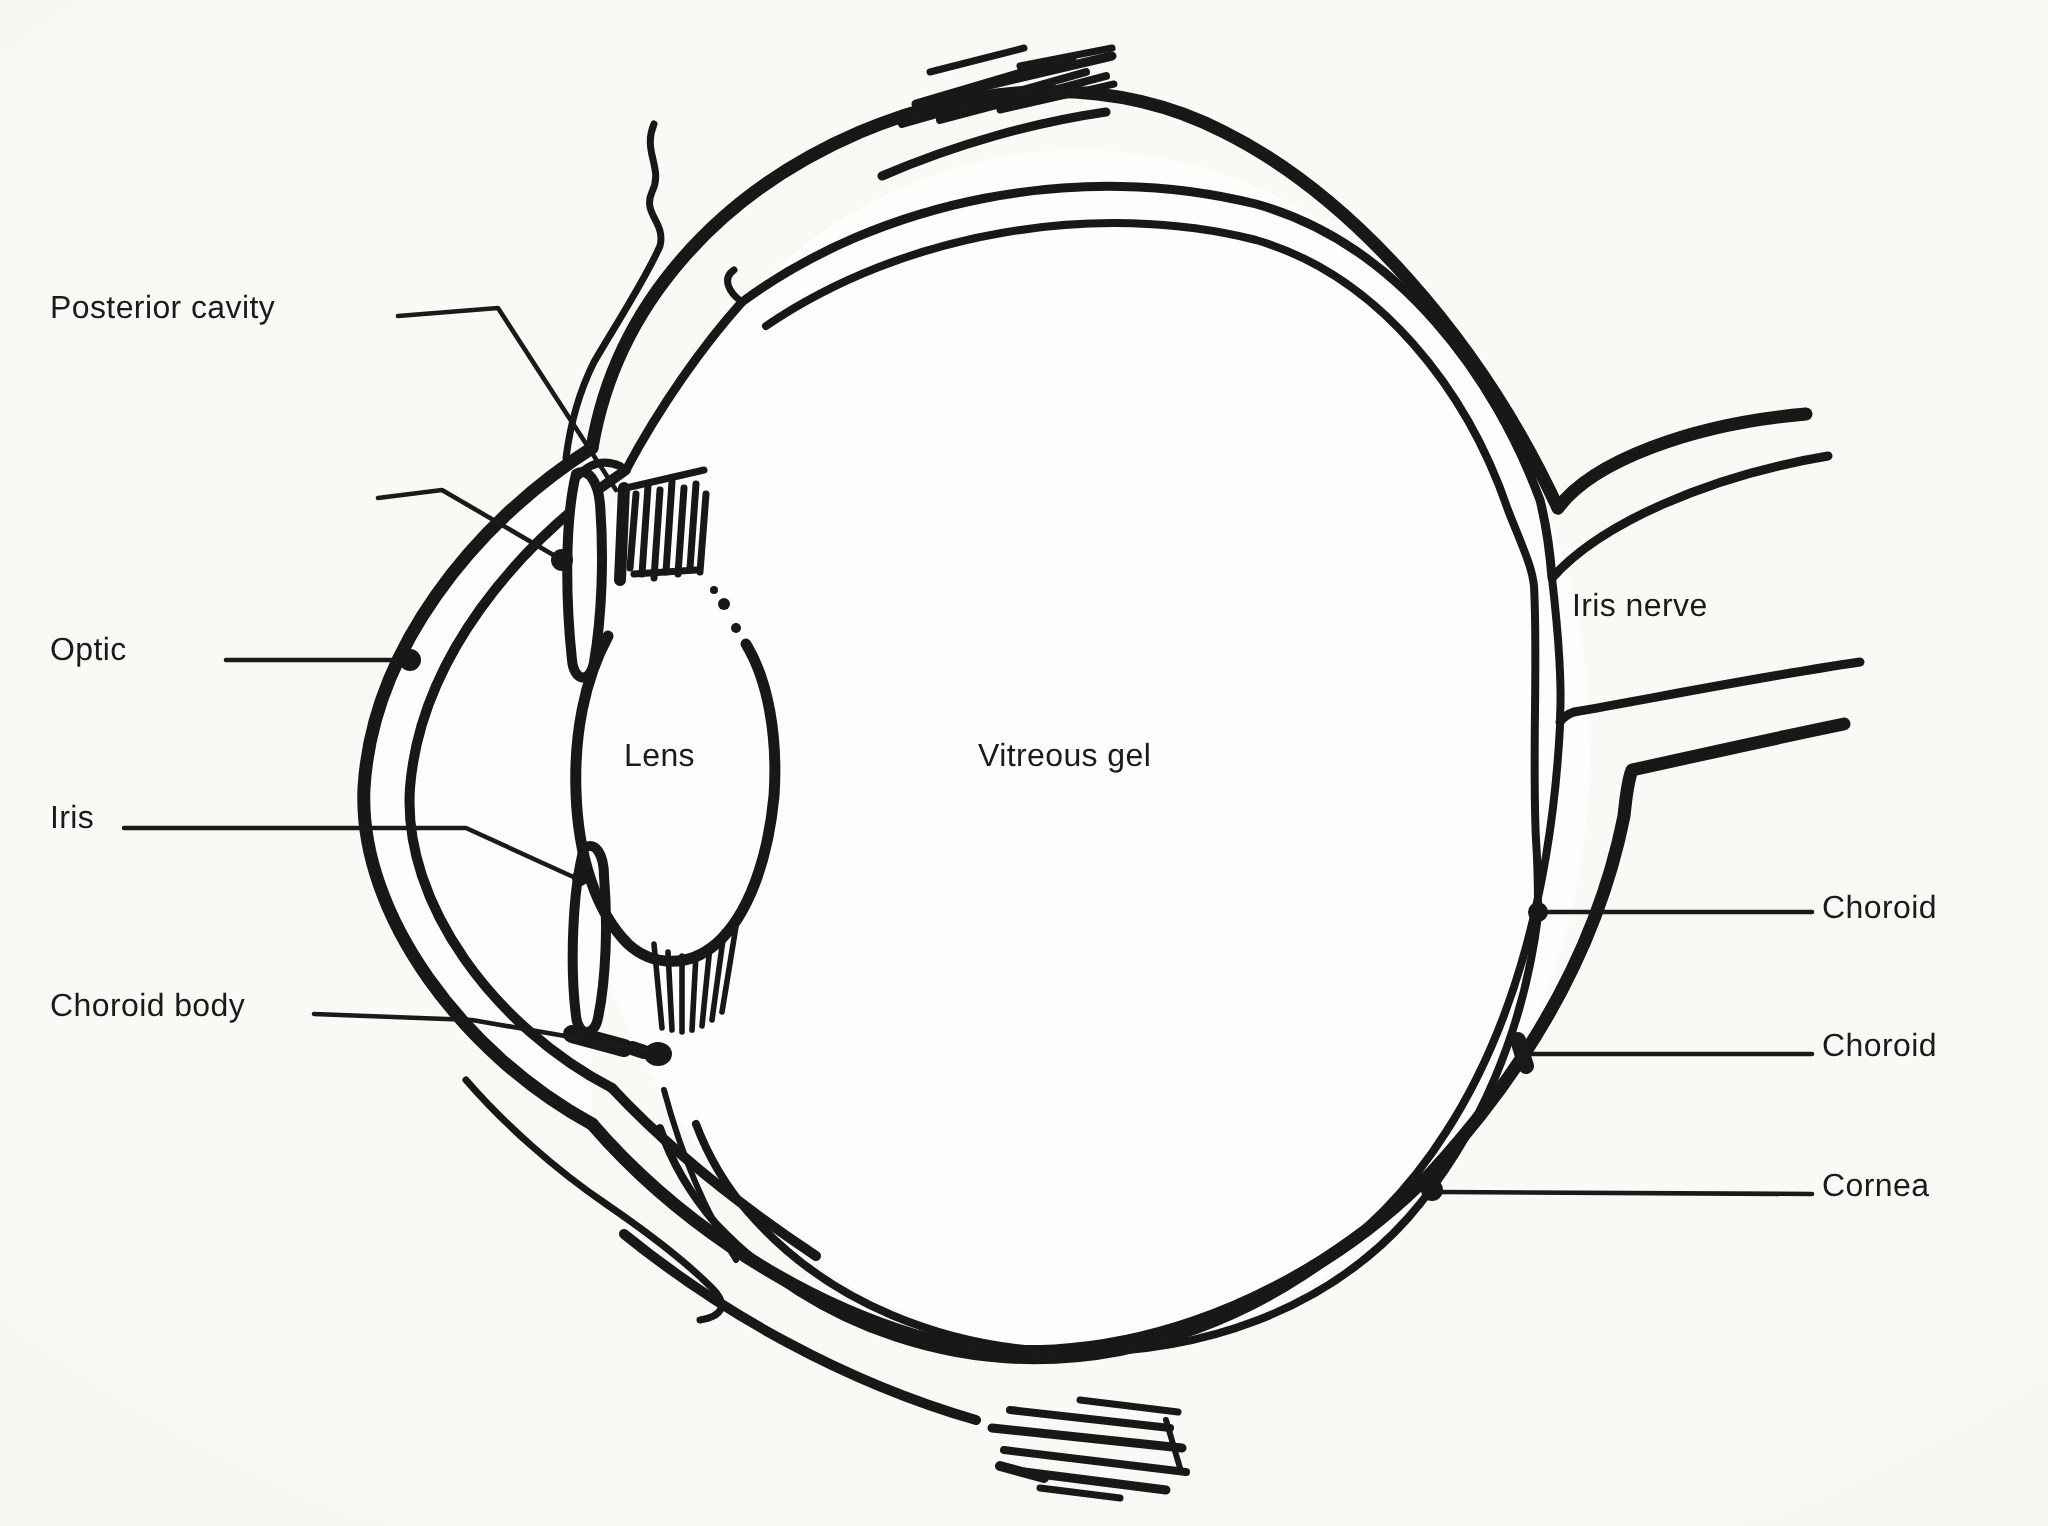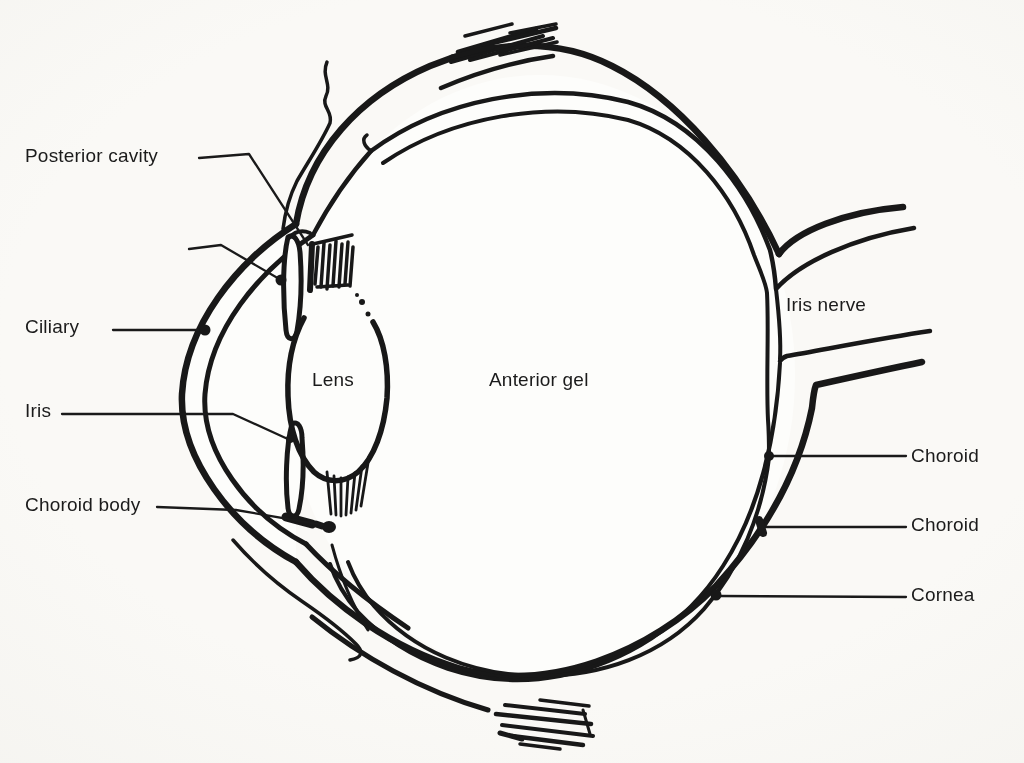--- a/index.html
+++ b/index.html
@@ -3,21 +3,21 @@
 <meta charset="utf-8">
 <style>
   html,body{margin:0;padding:0;background:#dddbd6;}
   .stage{
     position:relative;width:1024px;height:763px;overflow:hidden;
     background:radial-gradient(ellipse 115% 105% at 52% 45%, #faf9f6 45%, #f4f3ef 78%, #ebeae5 100%);
     font-family:"Liberation Sans", sans-serif;
   }
   .stage svg{position:absolute;left:0;top:0;width:1024px;height:763px;}
   .lbl{
-    position:absolute;font-size:19px;line-height:1.1;color:#1b1b1b;
+    position:absolute;font-size:16px;line-height:1.1;color:#1b1b1b;
     white-space:nowrap;letter-spacing:.2px;
   }
 </style>
 </head>
 <body>
 
 <div class="stage">
 
   <svg viewBox="0 0 1024 763" fill="none" stroke="#181818" stroke-linecap="round" stroke-linejoin="round">
 
@@ -127,22 +127,22 @@
       <path d="M771,456 L906,456"></path>
       <circle cx="769" cy="456" r="5" fill="#181818" stroke="none"></circle>
       <path d="M764,527 L906,527"></path>
       <path stroke-width="8" d="M759,520 L763,533"></path>
       <path d="M720,596 L906,597"></path>
       <circle cx="716" cy="595" r="5.5" fill="#181818" stroke="none"></circle>
     </g>
   </svg>
 
   <div class="lbl" style="left:25px;top:146px">Posterior cavity</div>
-  <div class="lbl" style="left:25px;top:317px">Ciliary</div>
+  <div class="lbl" style="left:25px;top:317px">Optic</div>
   <div class="lbl" style="left:25px;top:401px">Iris</div>
   <div class="lbl" style="left:25px;top:495px">Choroid body</div>
   <div class="lbl" style="left:312px;top:370px">Lens</div>
-  <div class="lbl" style="left:489px;top:370px">Anterior gel</div>
+  <div class="lbl" style="left:489px;top:370px">Vitreous gel</div>
   <div class="lbl" style="left:786px;top:295px">Iris nerve</div>
   <div class="lbl" style="left:911px;top:446px">Choroid</div>
   <div class="lbl" style="left:911px;top:515px">Choroid</div>
   <div class="lbl" style="left:911px;top:585px">Cornea</div>
 </div>
 
 </body></html>

